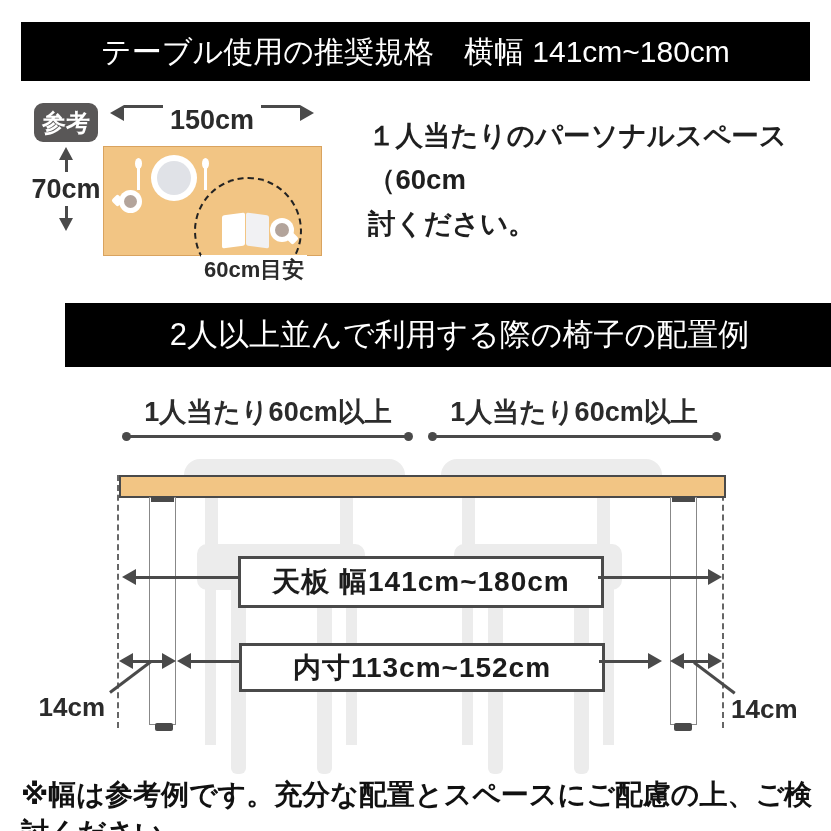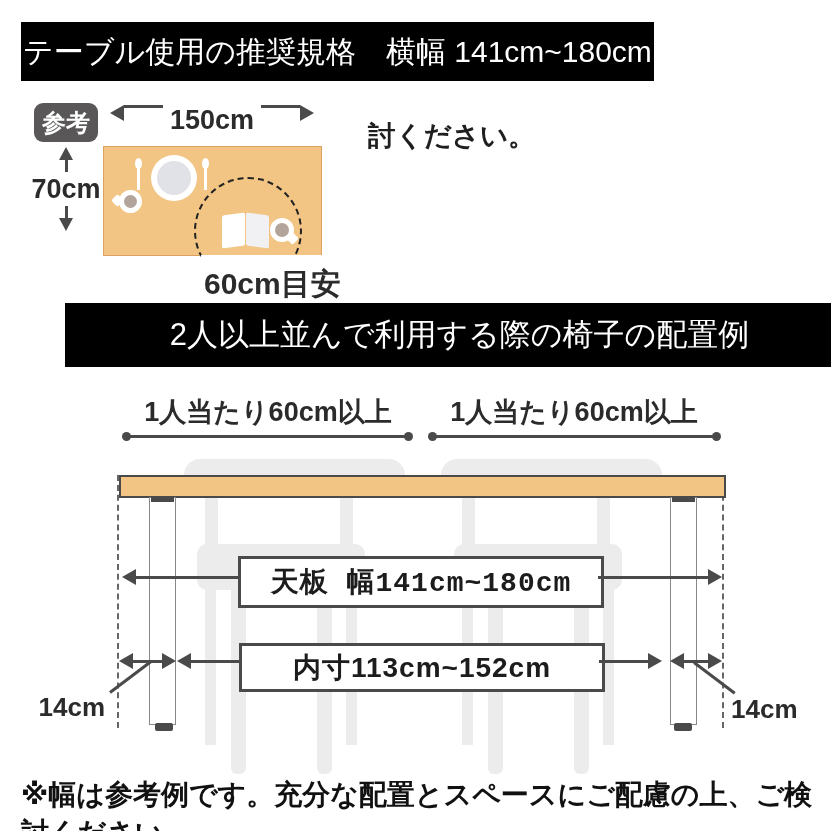--- a/index.html
+++ b/index.html
@@ -28,21 +28,21 @@
   .chair{background:#ececec;}
   
   .arrow-row{display:flex;}
   .arrow-col{display:flex;flex-direction:column;align-items:center;}
 </style>
 </head>
 <body>
 
 <div id="stage">
 
-  <div class="abs banner" style="left:21px;top:22px;width:633px;height:59px;line-height:59px;font-size:30px;">
+  <div class="abs banner" style="left:21px;top:22px;width:789px;height:59px;line-height:59px;font-size:30px;">
     <span>テーブル使用の推奨規格　横幅 141cm~180cm</span>
   </div>
 
   <div class="abs" style="left:34px;top:103px;width:64px;height:39px;background:#595757;color:#fff;
               border-radius:9px;text-align:center;line-height:39px;font-size:24px;font-weight:600;">
     <span>参考</span>
   </div>
 
   <div class="abs arrow-row" style="left:110px;top:105px;width:204px;height:30px;">
     <span class="tri-l"></span>
@@ -75,25 +75,26 @@
 
   <div class="abs" style="left:194px;top:177px;width:104px;height:104px;border:2px dashed #222;border-radius:50%;"></div>
 
   <div class="abs" style="left:222px;top:214px;width:23px;height:33px;background:#fff;transform:skewY(-7deg);border-radius:2px;"></div>
   <div class="abs" style="left:246px;top:214px;width:23px;height:33px;background:#f1f1f3;transform:skewY(7deg);border-radius:2px;"></div>
 
   <div class="abs" style="left:270px;top:218px;width:24px;height:24px;background:#fff;border-radius:50%;"></div>
   <div class="abs" style="left:288px;top:234px;width:9px;height:9px;background:#fff;border-radius:2px;transform:rotate(45deg);"></div>
   <div class="abs" style="left:275px;top:223px;width:14px;height:14px;background:#b3a49b;border-radius:50%;"></div>
 
-  <div class="abs lbl" style="left:201px;top:255px;font-size:30px;font-weight:700;background:#fff;padding:9px 3px;">
+  <div class="abs lbl" style="left:201px;top:255px;font-size:22px;font-weight:700;background:#fff;padding:0 3px;">
     <span>60cm目安</span>
   </div>
 
   <div class="abs" style="left:368px;top:114px;width:456px;font-size:27.5px;font-weight:600;color:#1f1f1f;line-height:44px;">
+    <div>１人当たりのパーソナルスペース（60cm</div>
     <div>討ください。</div>
   </div>
 
   <div class="abs banner" style="left:21px;top:303px;width:789px;height:64px;line-height:64px;font-size:31px;margin-left:44px;">
     <span>2人以上並んで利用する際の椅子の配置例</span>
   </div>
 
   <div class="abs lbl" style="left:124px;top:394px;width:288px;text-align:center;font-size:27px;font-weight:700;">
     <span>1人当たり60cm以上</span>
   </div>
@@ -134,21 +135,21 @@
 
   <div class="abs" style="left:149px;top:497px;width:27px;height:228px;background:#fff;border:1.5px solid #888;box-sizing:border-box;"></div>
   <div class="abs" style="left:151px;top:497px;width:23px;height:5px;background:#4a4a4a;"></div>
   <div class="abs" style="left:155px;top:723px;width:18px;height:8px;background:#4a4a4a;border-radius:2px;"></div>
   <div class="abs" style="left:670px;top:497px;width:27px;height:228px;background:#fff;border:1.5px solid #888;box-sizing:border-box;"></div>
   <div class="abs" style="left:672px;top:497px;width:23px;height:5px;background:#4a4a4a;"></div>
   <div class="abs" style="left:674px;top:723px;width:18px;height:8px;background:#4a4a4a;border-radius:2px;"></div>
 
   <span class="abs tri-l" style="left:122px;top:569px;"></span>
   <div class="abs hline" style="left:135px;top:576px;width:103px;"></div>
-  <div class="abs dimbox" style="left:238px;top:556px;width:360px;height:46px;font-size:28px;font-family:Liberation Mono, monospace;">
+  <div class="abs dimbox" style="left:238px;top:556px;width:360px;height:46px;font-size:28px;">
     <span>天板 幅141cm~180cm</span>
   </div>
   <div class="abs hline" style="left:598px;top:576px;width:110px;"></div>
   <span class="abs tri-r" style="left:708px;top:569px;"></span>
 
   <span class="abs tri-l" style="left:177px;top:653px;"></span>
   <div class="abs hline" style="left:190px;top:660px;width:49px;"></div>
   <div class="abs dimbox" style="left:239px;top:643px;width:360px;height:43px;font-size:28px;">
     <span>内寸113cm~152cm</span>
   </div>

